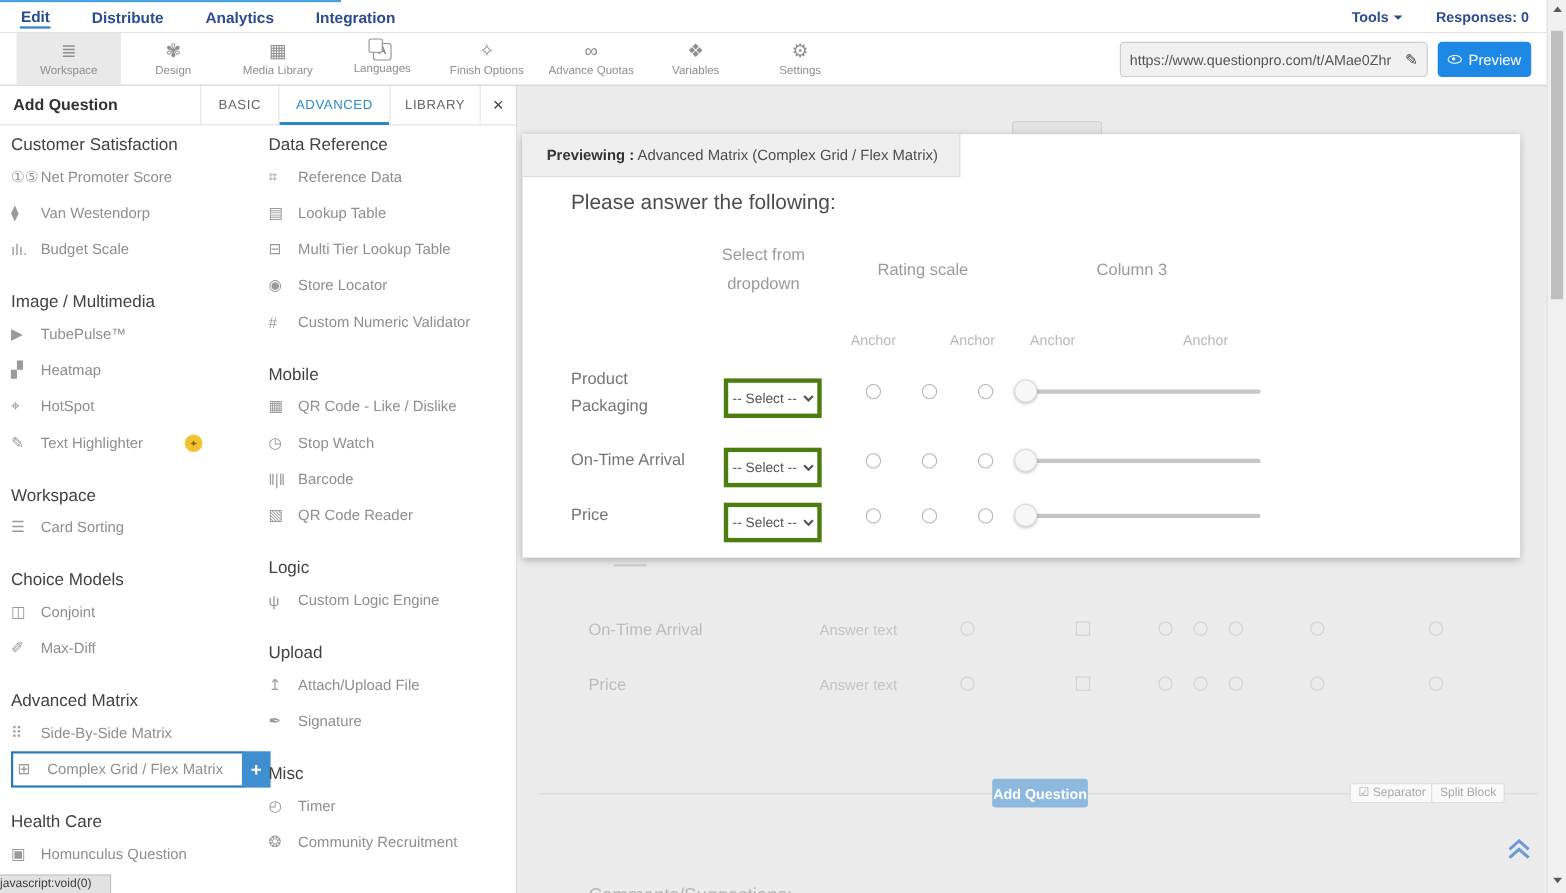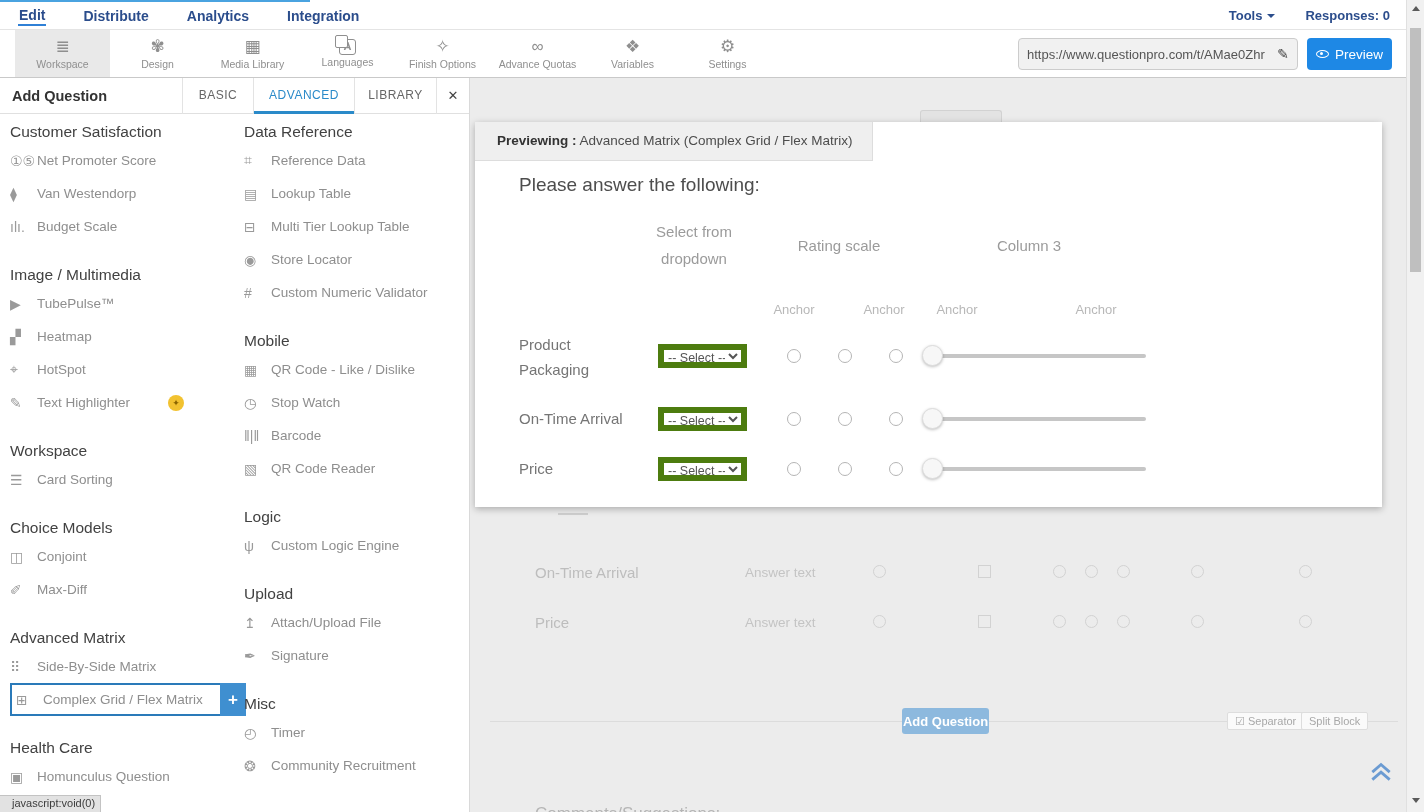--- a/index.html
+++ b/index.html
@@ -90,22 +90,22 @@
 
   .colhead { position:absolute; text-align:center; font-size:15px; color:#9b9b9b; line-height:27px; }
   .ch1 { left:154px; top:96px; width:130px; }
   .ch2 { left:314px; top:110px; width:100px; }
   .ch3 { left:504px; top:110px; width:100px; }
   .anchor { position:absolute; top:180px; width:70px; text-align:center; font-size:13px; color:#b8b8b8; }
   .a1 { left:284px; } .a2 { left:374px; } .a3 { left:447px; } .a4 { left:586px; }
 
   .row-label { position:absolute; left:44px; width:125px; font-size:15px; color:#757575; line-height:25px; }
   .rl1 { top:210px; } .rl2 { top:284px; } .rl3 { top:334px; }
-  .row-select { position:absolute; left:183px; width:89px; height:24px; font-size:12.5px; color:#555;
-    font-family:inherit; background:#fff; border:6px solid #4d7c0f; }
+  .row-select { position:absolute; left:183px; width:89px; height:36px; font-size:12.5px; color:#555;
+    font-family:inherit; background:#fff; border:4px solid #4d7c0f; }
   .rs1 { top:222px; } .rs2 { top:285px; } .rs3 { top:335px; }
   .radio { position:absolute; width:14px; height:14px; border:1px solid #b5b5b5; border-radius:50%;
     background:#fff; }
   .slider { position:absolute; left:449px; width:222px; height:22px; }
   .sl1 { top:223px; } .sl2 { top:286px; } .sl3 { top:336px; }
   .track { position:absolute; left:0; top:9px; width:100%; height:4px; background:#c6c6c6;
     border-radius:2px; }
   .handle { position:absolute; left:-2px; top:0; width:21px; height:21px; border-radius:50%;
     background:#f7f7f7; border:1px solid #ddd; box-shadow:0 1px 3px rgba(0,0,0,.25); }
 
@@ -133,21 +133,21 @@
     border-left:1px solid #e0e0e0; }
   .sb-up { position:absolute; left:5px; top:6px; width:0; height:0; border-left:4px solid transparent;
     border-right:4px solid transparent; border-bottom:5px solid #5a5a5a; }
   .sb-thumb { position:absolute; left:3px; top:28px; width:11px; height:244px; background:#bfbfbf; }
   .sb-down { position:absolute; left:5px; bottom:9px; width:0; height:0; border-left:4px solid transparent;
     border-right:4px solid transparent; border-top:5px solid #5a5a5a; }
 
   
   .statusbar { position:absolute; left:0; bottom:0; width:101px; height:17px; background:#e2e2e2;
     border:1px solid #c3c3c3; border-left:none; border-bottom:none; font-size:11px; color:#3c3c3c;
-    line-height:15px; padding-left:12px; }
+    line-height:15px; padding-left:0; }
 </style>
 </head>
 <body>
 
 <div class="app">
 
   <div class="topnav">
     <div class="topline"></div>
     <div class="nav-items">
       <span class="nav-item active">Edit</span>

